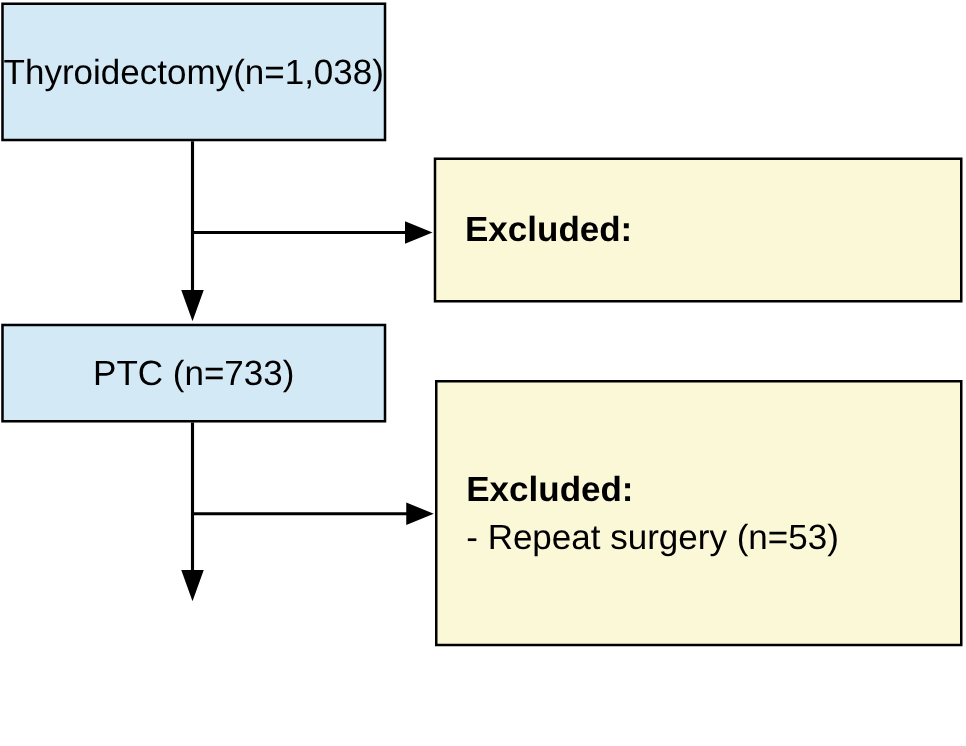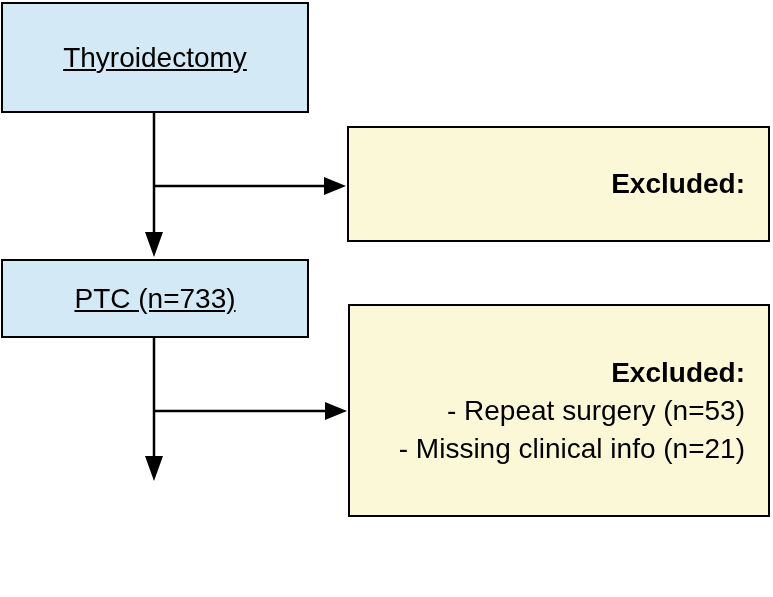--- a/index.html
+++ b/index.html
@@ -22,35 +22,34 @@
     background: var(--node-fill, #d3e9f6);
     border: 2.5px solid var(--border-color, #000);
     display: flex;
     flex-direction: row;
     justify-content: center;
     align-items: center;
     text-align: center;
     font-size: 28px;
     line-height: 38px;
     color: var(--text-color, #000);
-    text-decoration: underline;
   }
   #node-thyroidectomy { left: 1px;  top: 2px;   width: 308px; height: 111px; }
   #node-ptc           { left: 1px;  top: 259px; width: 308px; height: 79px;  }
   #node-final         { left: 1px;  top: 483px; width: 308px; height: 112px; }
 
   .exclusion {
     position: absolute;
     box-sizing: border-box;
     background: var(--exclusion-fill, #fbf8d8);
     border: 2.5px solid var(--border-color, #000);
     display: flex;
     flex-direction: column;
     justify-content: center;
-    align-items: flex-end;
+    align-items: flex-start;
     padding-left: 23px;
     padding-right: 23px;
     font-size: 28px;
     line-height: 38px;
     color: var(--text-color, #000);
     text-align: left;
   }
   #exclusion-1 { left: 347px; top: 126px; width: 423px; height: 116px; }
   #exclusion-2 { left: 348px; top: 304px; width: 422px; height: 213px; }
 
@@ -65,34 +64,34 @@
   #connectors line    { stroke: var(--arrow-color, #000); stroke-width: 2.5; }
   #connectors polygon { fill:   var(--arrow-color, #000); }
 </style>
 </head>
 <body>
 
 <div id="flowchart">
 
   <div class="node" id="node-thyroidectomy">
     <span>Thyroidectomy</span>
+    <span>(n=1,038)</span>
   </div>
 
   <div class="exclusion" id="exclusion-1">
     <div class="title">Excluded:</div>
   </div>
 
   <div class="node" id="node-ptc">
     <span>PTC (n=733)</span>
   </div>
 
   <div class="exclusion" id="exclusion-2">
     <div class="title">Excluded:</div>
     <div>- Repeat surgery (n=53)</div>
-    <div>- Missing clinical info (n=21)</div>
   </div>
 
 
   <svg id="connectors" width="773" height="597" viewBox="0 0 773 597">
 
     <line x1="154" y1="113" x2="154" y2="240"></line>
     <polygon points="154,257 145,232 163,232"></polygon>
 
     <line x1="153" y1="186" x2="328" y2="186"></line>
     <polygon points="346,186 324,177 324,195"></polygon>

